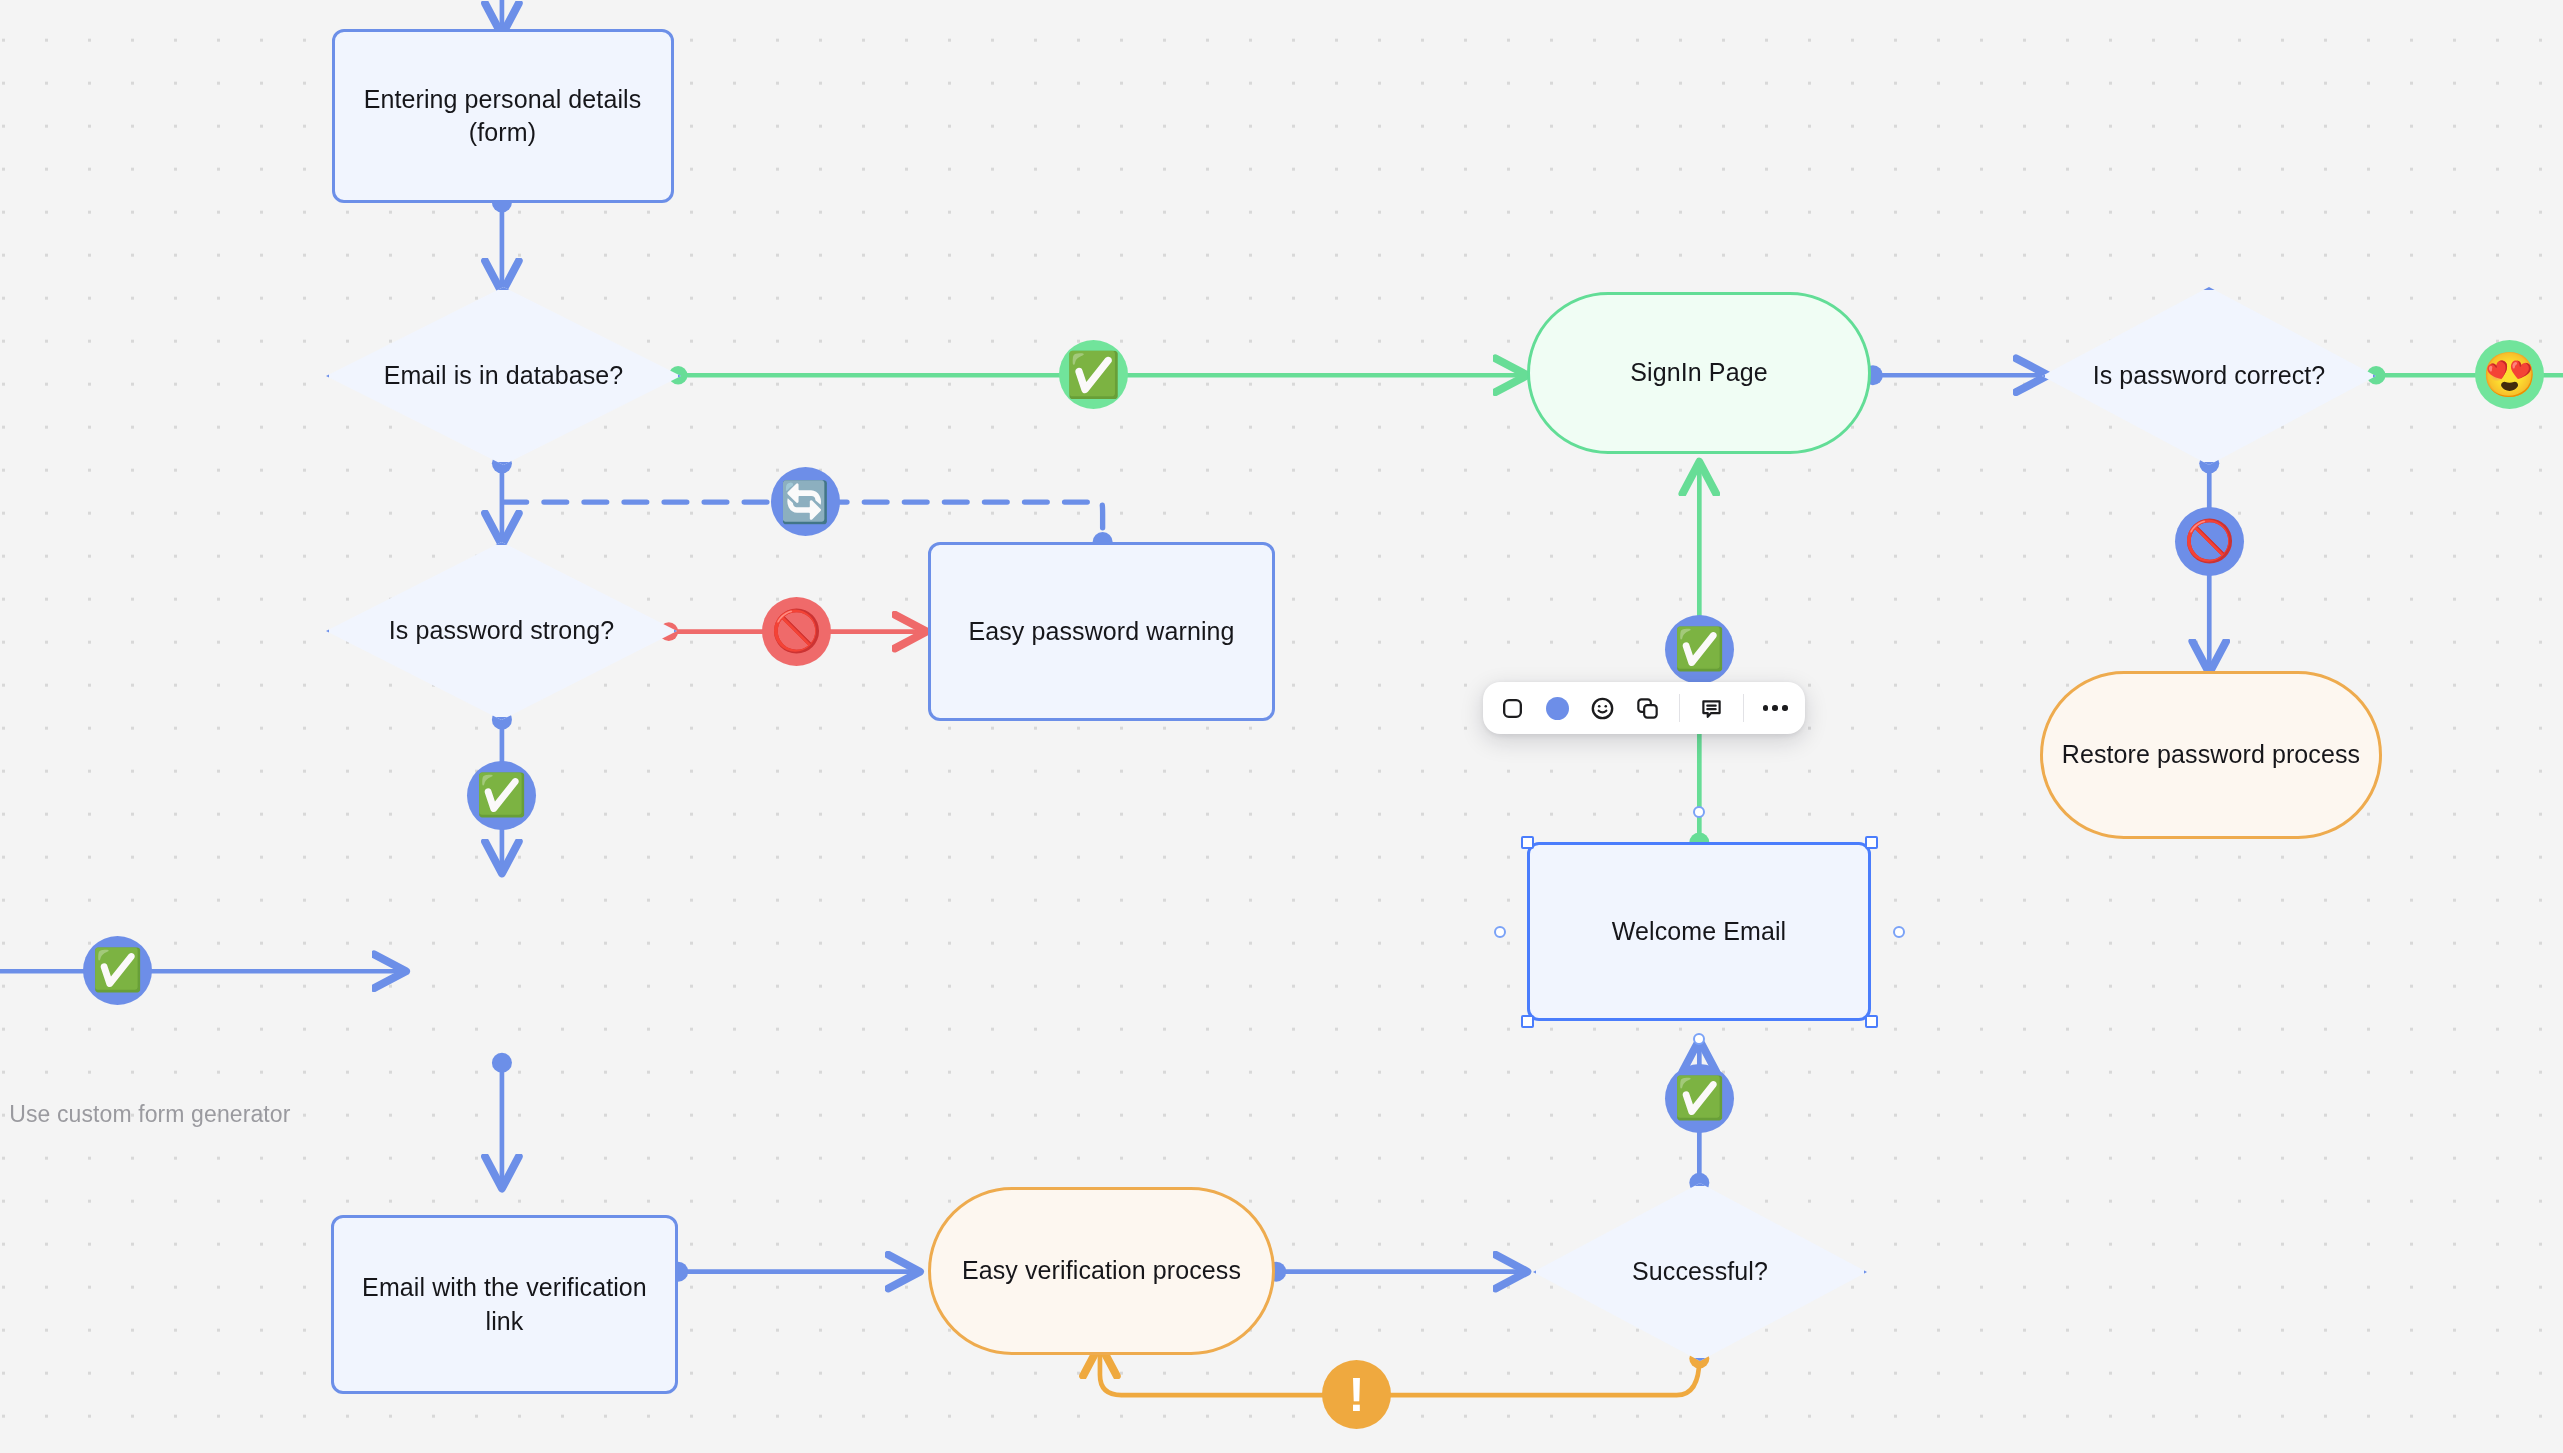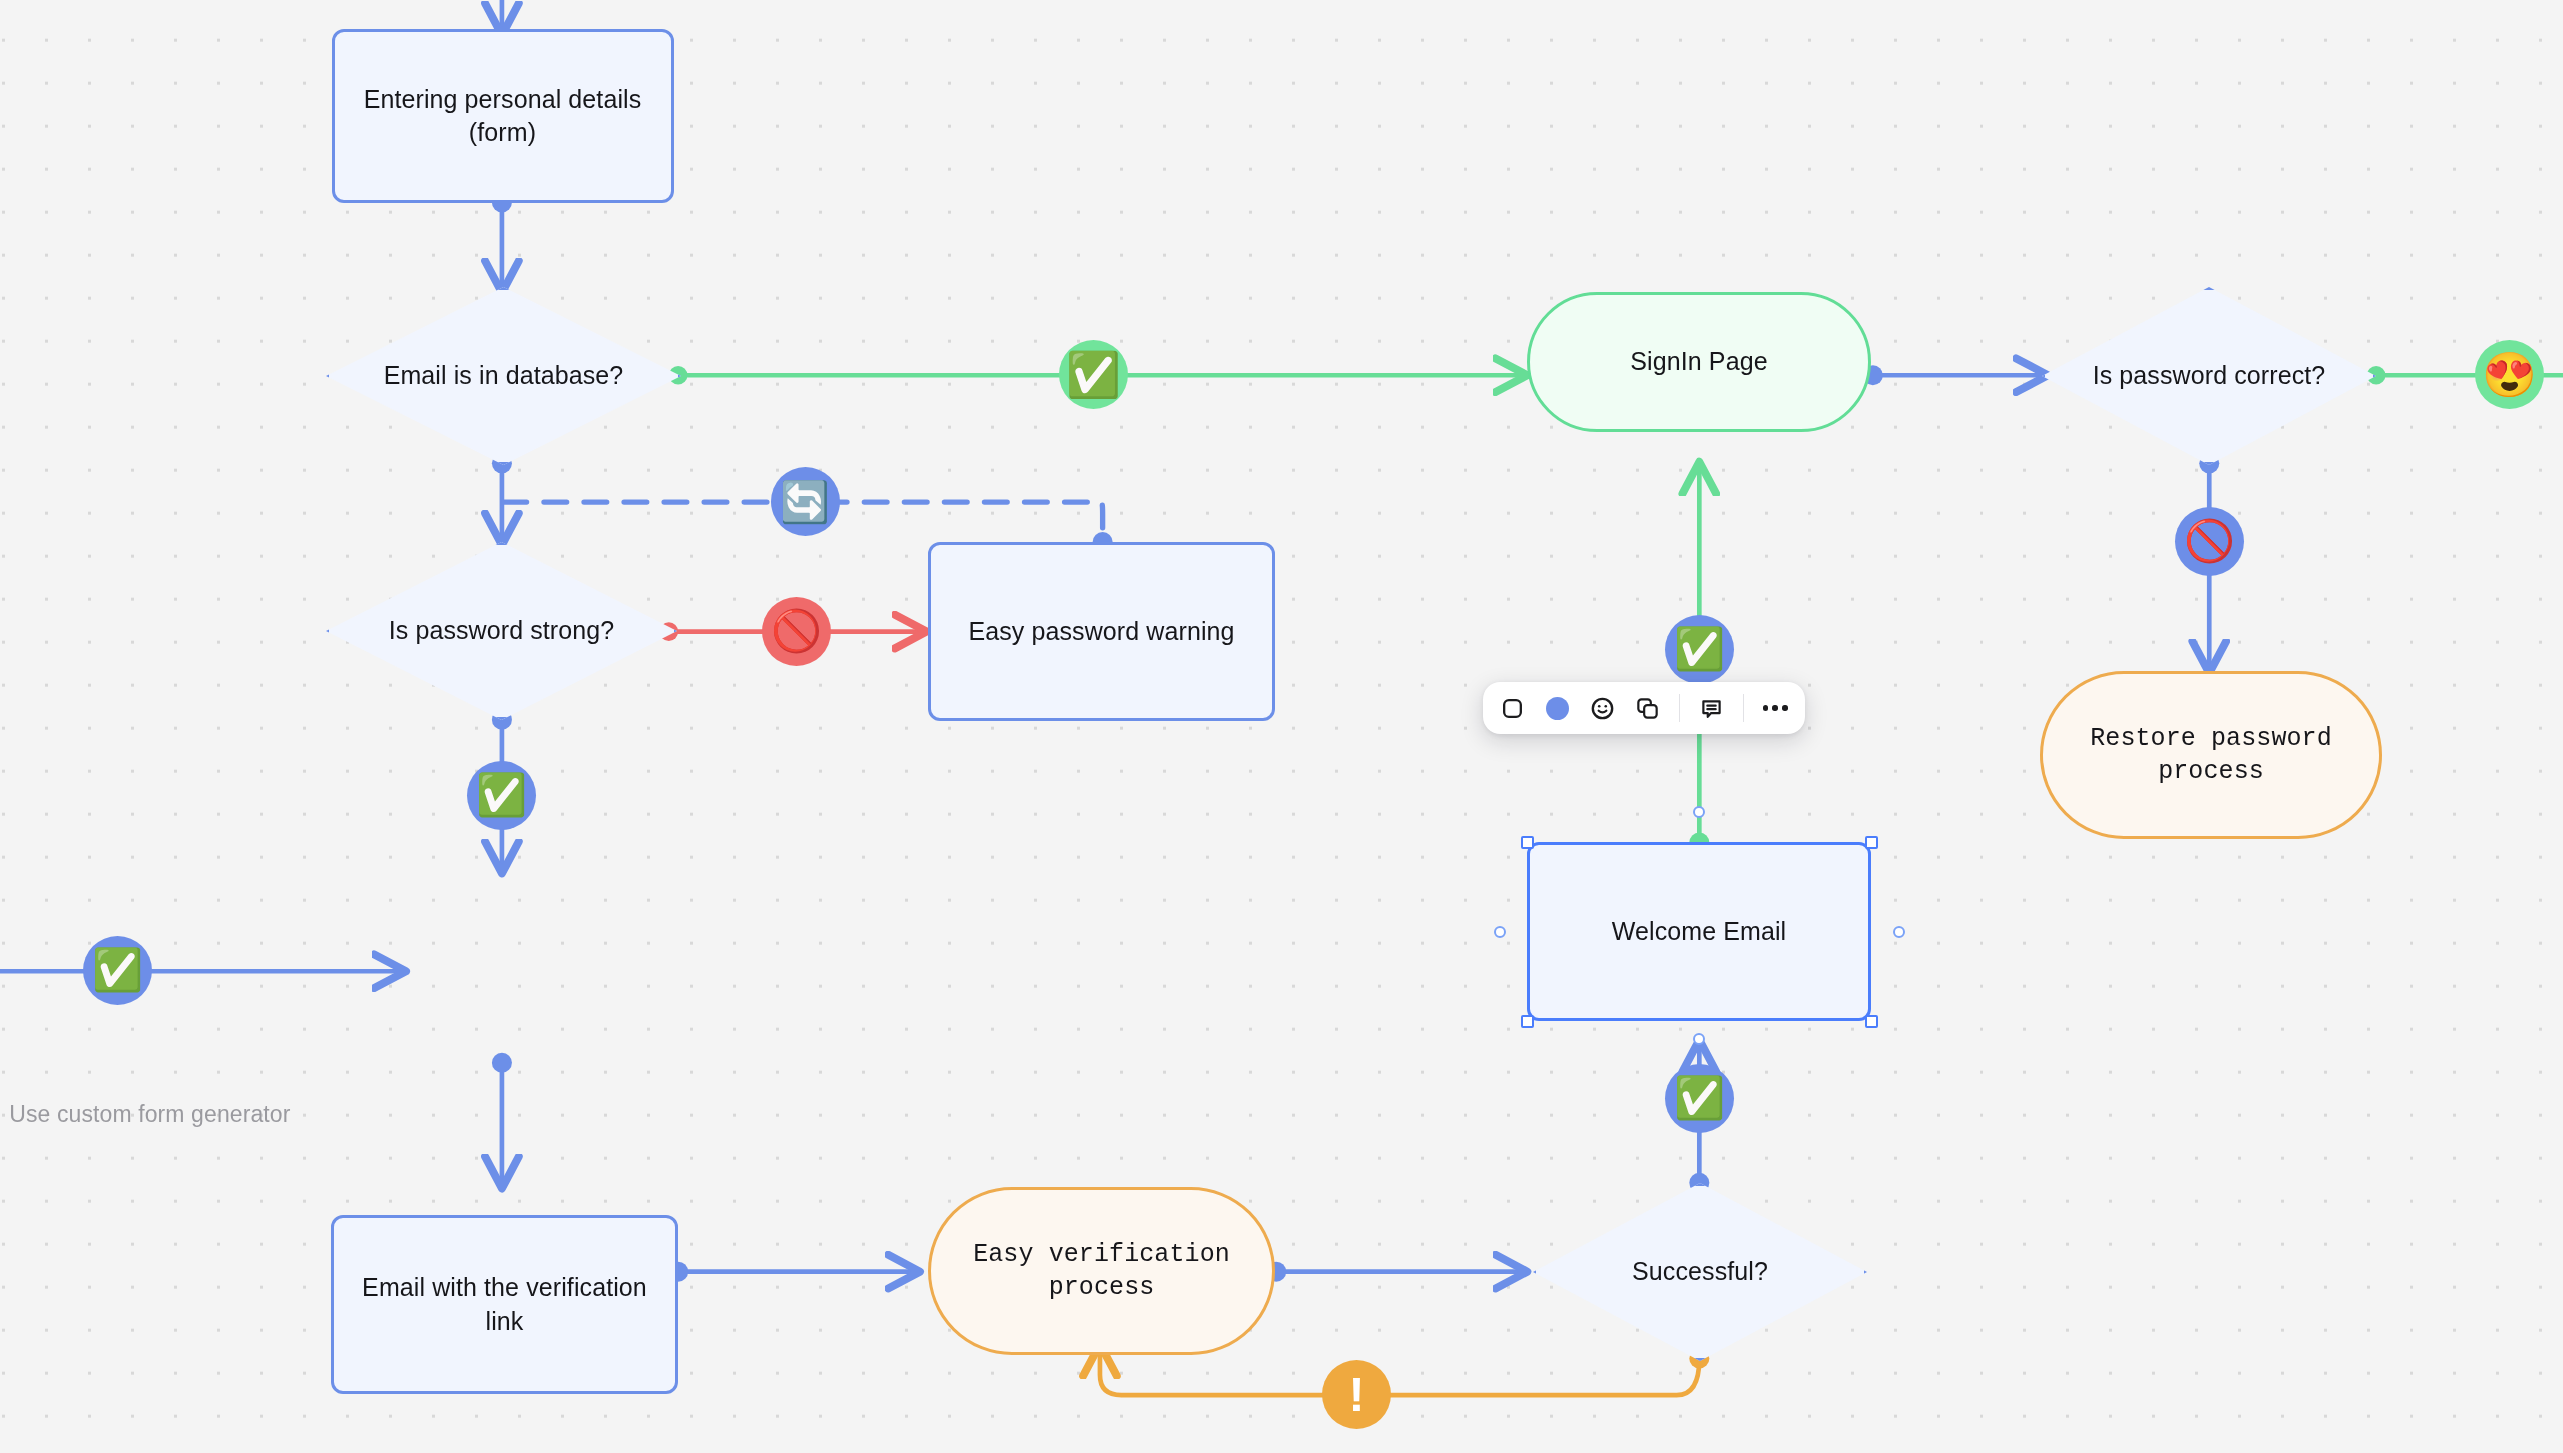--- a/index.html
+++ b/index.html
@@ -27,21 +27,21 @@
     font-size: 25px;
     line-height: 1.33;
     letter-spacing: 0.1px;
     padding: 4px 16px;
   }
   .n-rect   { border: 3.3px solid #6c8fe8; background: #f1f5fe; border-radius: 12px; }
   .n-diamond{ border: 3.3px solid #6c8fe8; background: #f1f5fe;
               clip-path: polygon(50% 0%, 100% 50%, 50% 100%, 0% 50%); }
   .n-pill-green { border: 3.3px solid #62dd96; background: #f0fdf4; border-radius: 667px; }
   .n-circle-green { border: 3.3px solid #62dd96; background: #f0fdf4; border-radius: 50%; }
-  .n-pill-orange{ border: 3.3px solid #eeab4e; background: #fdf7f0; border-radius: 667px; font-family: Liberation Mono, monospace; }
+  .n-pill-orange{ border: 3.3px solid #eeab4e; background: #fdf7f0; border-radius: 667px; }
 
   .badge {
     position: absolute;
     display: flex; align-items: center; justify-content: center;
     border-radius: 50%;
   }
   .badge-blue  { background: #6d8ee8; }
   .badge-green { background: #71e49b; }
   .badge-red   { background: #ef6a6a; }
   .badge-orange{ background: #efa93f; }
@@ -195,21 +195,21 @@
   </div>
   <div class="selection-handle" style="left:1521px; top:836px;"></div>
   <div class="selection-handle" style="left:1865px; top:836px;"></div>
   <div class="selection-handle" style="left:1521px; top:1015px;"></div>
   <div class="selection-handle" style="left:1865px; top:1015px;"></div>
   <div class="selection-dot" style="left:1494px; top:926px;"></div>
   <div class="selection-dot" style="left:1893px; top:926px;"></div>
   <div class="selection-dot" style="left:1693px; top:806px;"></div>
   <div class="selection-dot" style="left:1693px; top:1033px;"></div>
 
-  <div class="node n-pill-green" style="left:1527px; top:292px; width:344px; height:140px;">
+  <div class="node n-pill-green" style="left:1527px; top:292px; width:344px; height:162px;">
     <span>SignIn Page</span>
   </div>
 
   <div class="node n-diamond" style="left:2042px; top:287px; width:334px; height:178px;text-align:right;">
     <span>Is password correct?</span>
   </div>
 
   <div class="node n-pill-orange" style="left:2040px; top:671px; width:342px; height:168px;">
     <span>Restore password process</span>
   </div>

